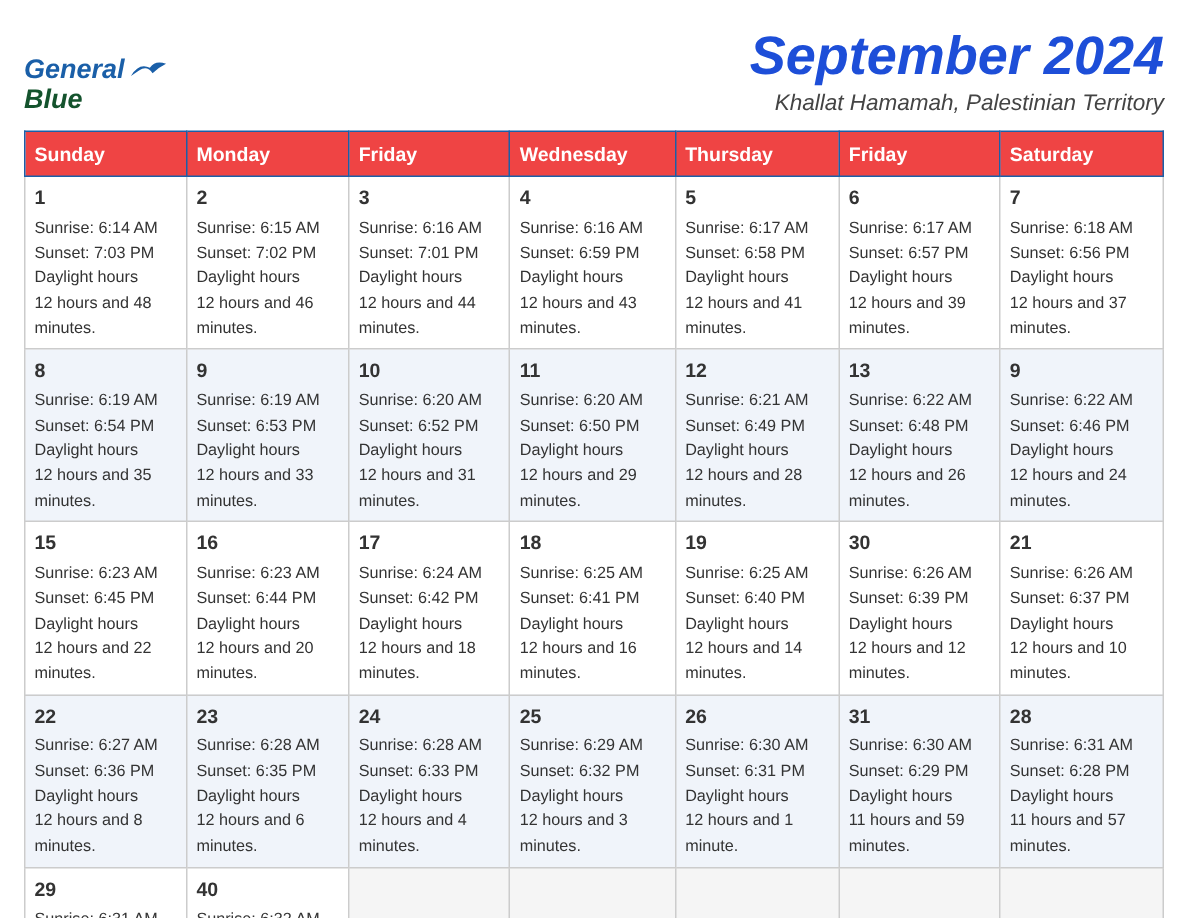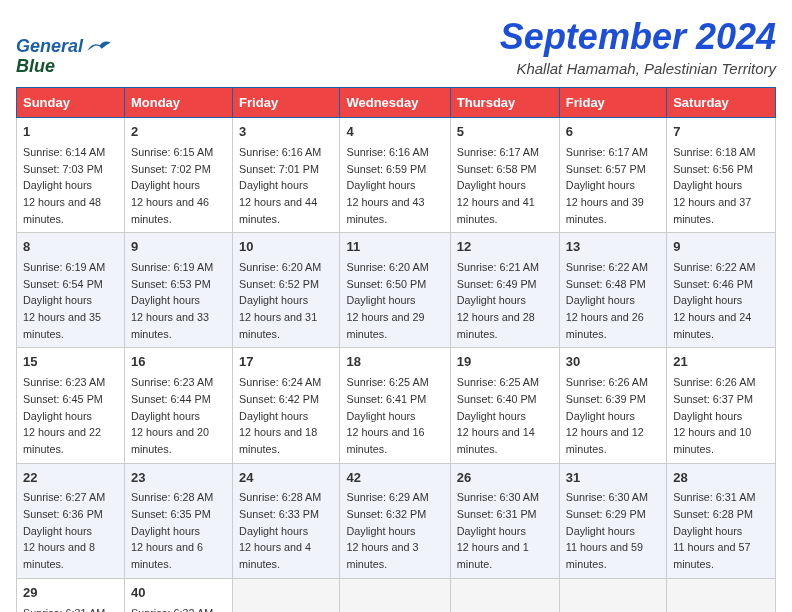--- a/index.html
+++ b/index.html
@@ -170,21 +170,21 @@
         <td><span class="day-num">21</span>
         <span class="day-info">Sunrise: 6:26 AM<br>Sunset: 6:37 PM<br>Daylight hours<br>12 hours and 10 minutes.</span></td>
       </tr>
       <tr>
         <td><span class="day-num">22</span>
         <span class="day-info">Sunrise: 6:27 AM<br>Sunset: 6:36 PM<br>Daylight hours<br>12 hours and 8 minutes.</span></td>
         <td><span class="day-num">23</span>
         <span class="day-info">Sunrise: 6:28 AM<br>Sunset: 6:35 PM<br>Daylight hours<br>12 hours and 6 minutes.</span></td>
         <td><span class="day-num">24</span>
         <span class="day-info">Sunrise: 6:28 AM<br>Sunset: 6:33 PM<br>Daylight hours<br>12 hours and 4 minutes.</span></td>
-        <td><span class="day-num">42</span>
+        <td><span class="day-num">25</span>
         <span class="day-info">Sunrise: 6:29 AM<br>Sunset: 6:32 PM<br>Daylight hours<br>12 hours and 3 minutes.</span></td>
         <td><span class="day-num">26</span>
         <span class="day-info">Sunrise: 6:30 AM<br>Sunset: 6:31 PM<br>Daylight hours<br>12 hours and 1 minute.</span></td>
         <td><span class="day-num">31</span>
         <span class="day-info">Sunrise: 6:30 AM<br>Sunset: 6:29 PM<br>Daylight hours<br>11 hours and 59 minutes.</span></td>
         <td><span class="day-num">28</span>
         <span class="day-info">Sunrise: 6:31 AM<br>Sunset: 6:28 PM<br>Daylight hours<br>11 hours and 57 minutes.</span></td>
       </tr>
       <tr>
         <td><span class="day-num">29</span>

